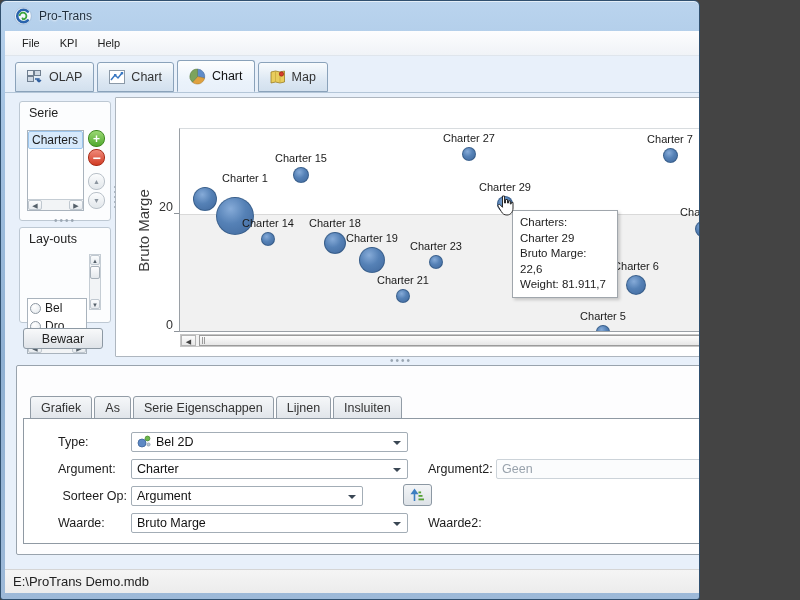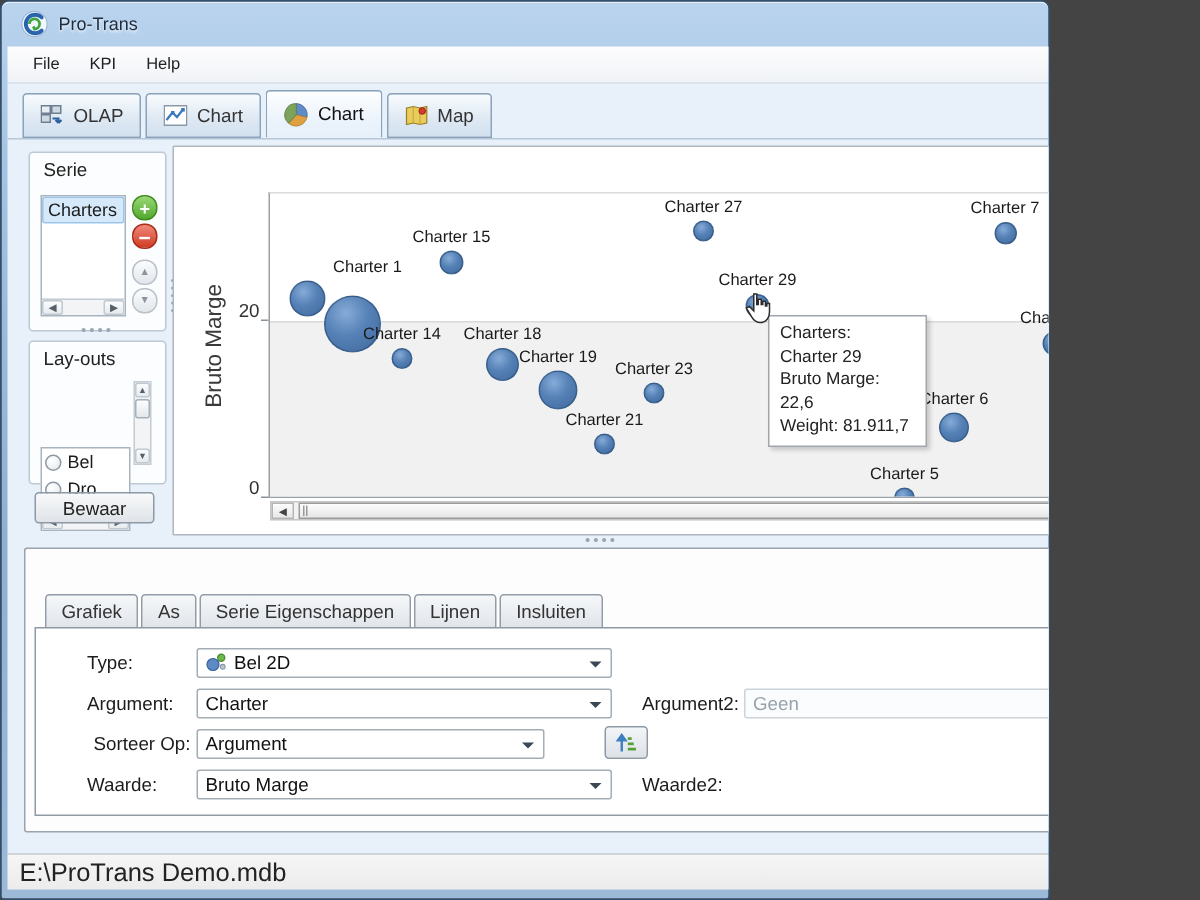--- a/index.html
+++ b/index.html
@@ -134,21 +134,21 @@
     border-left:4px solid transparent; border-right:4px solid transparent; border-top:4px solid #3a4754; }
   .combo.disabled { background:#fbfcfd; color:#98a2ac; border-color:#ccd3d9; }
   .combo.disabled .arr { border-top-color:#a8b2bc; }
   .sort-btn { position:absolute; left:345px; top:-1px; width:29px; height:22px;
     background:linear-gradient(#f3f5f7,#dde2e7); border:1px solid #8c98a3; border-radius:3px;
     display:flex; align-items:center; justify-content:center; }
 
   
   .statusbar { position:absolute; left:4px; top:568px; width:792px; height:24px;
     background:linear-gradient(#f5f5f5,#ececec); border-top:1px solid #d5d5d5;
-    display:flex; align-items:center; padding-left:8px; font-size:17px; color:#222; }
+    display:flex; align-items:center; padding-left:8px; font-size:13px; color:#222; }
 </style>
 </head>
 <body>
 
 <div class="window">
 
   <div class="titlebar">
     <svg class="app-logo" viewBox="0 0 18 18">
       <circle cx="9" cy="9" r="8.4" fill="#f2f7fc" stroke="#9db8d6" stroke-width="0.8"></circle>
       <path d="M13.8 4.6 A6.2 6.2 0 1 0 13.8 13.4" fill="none" stroke="#2a64ad" stroke-width="2.6" stroke-linecap="round"></path>

